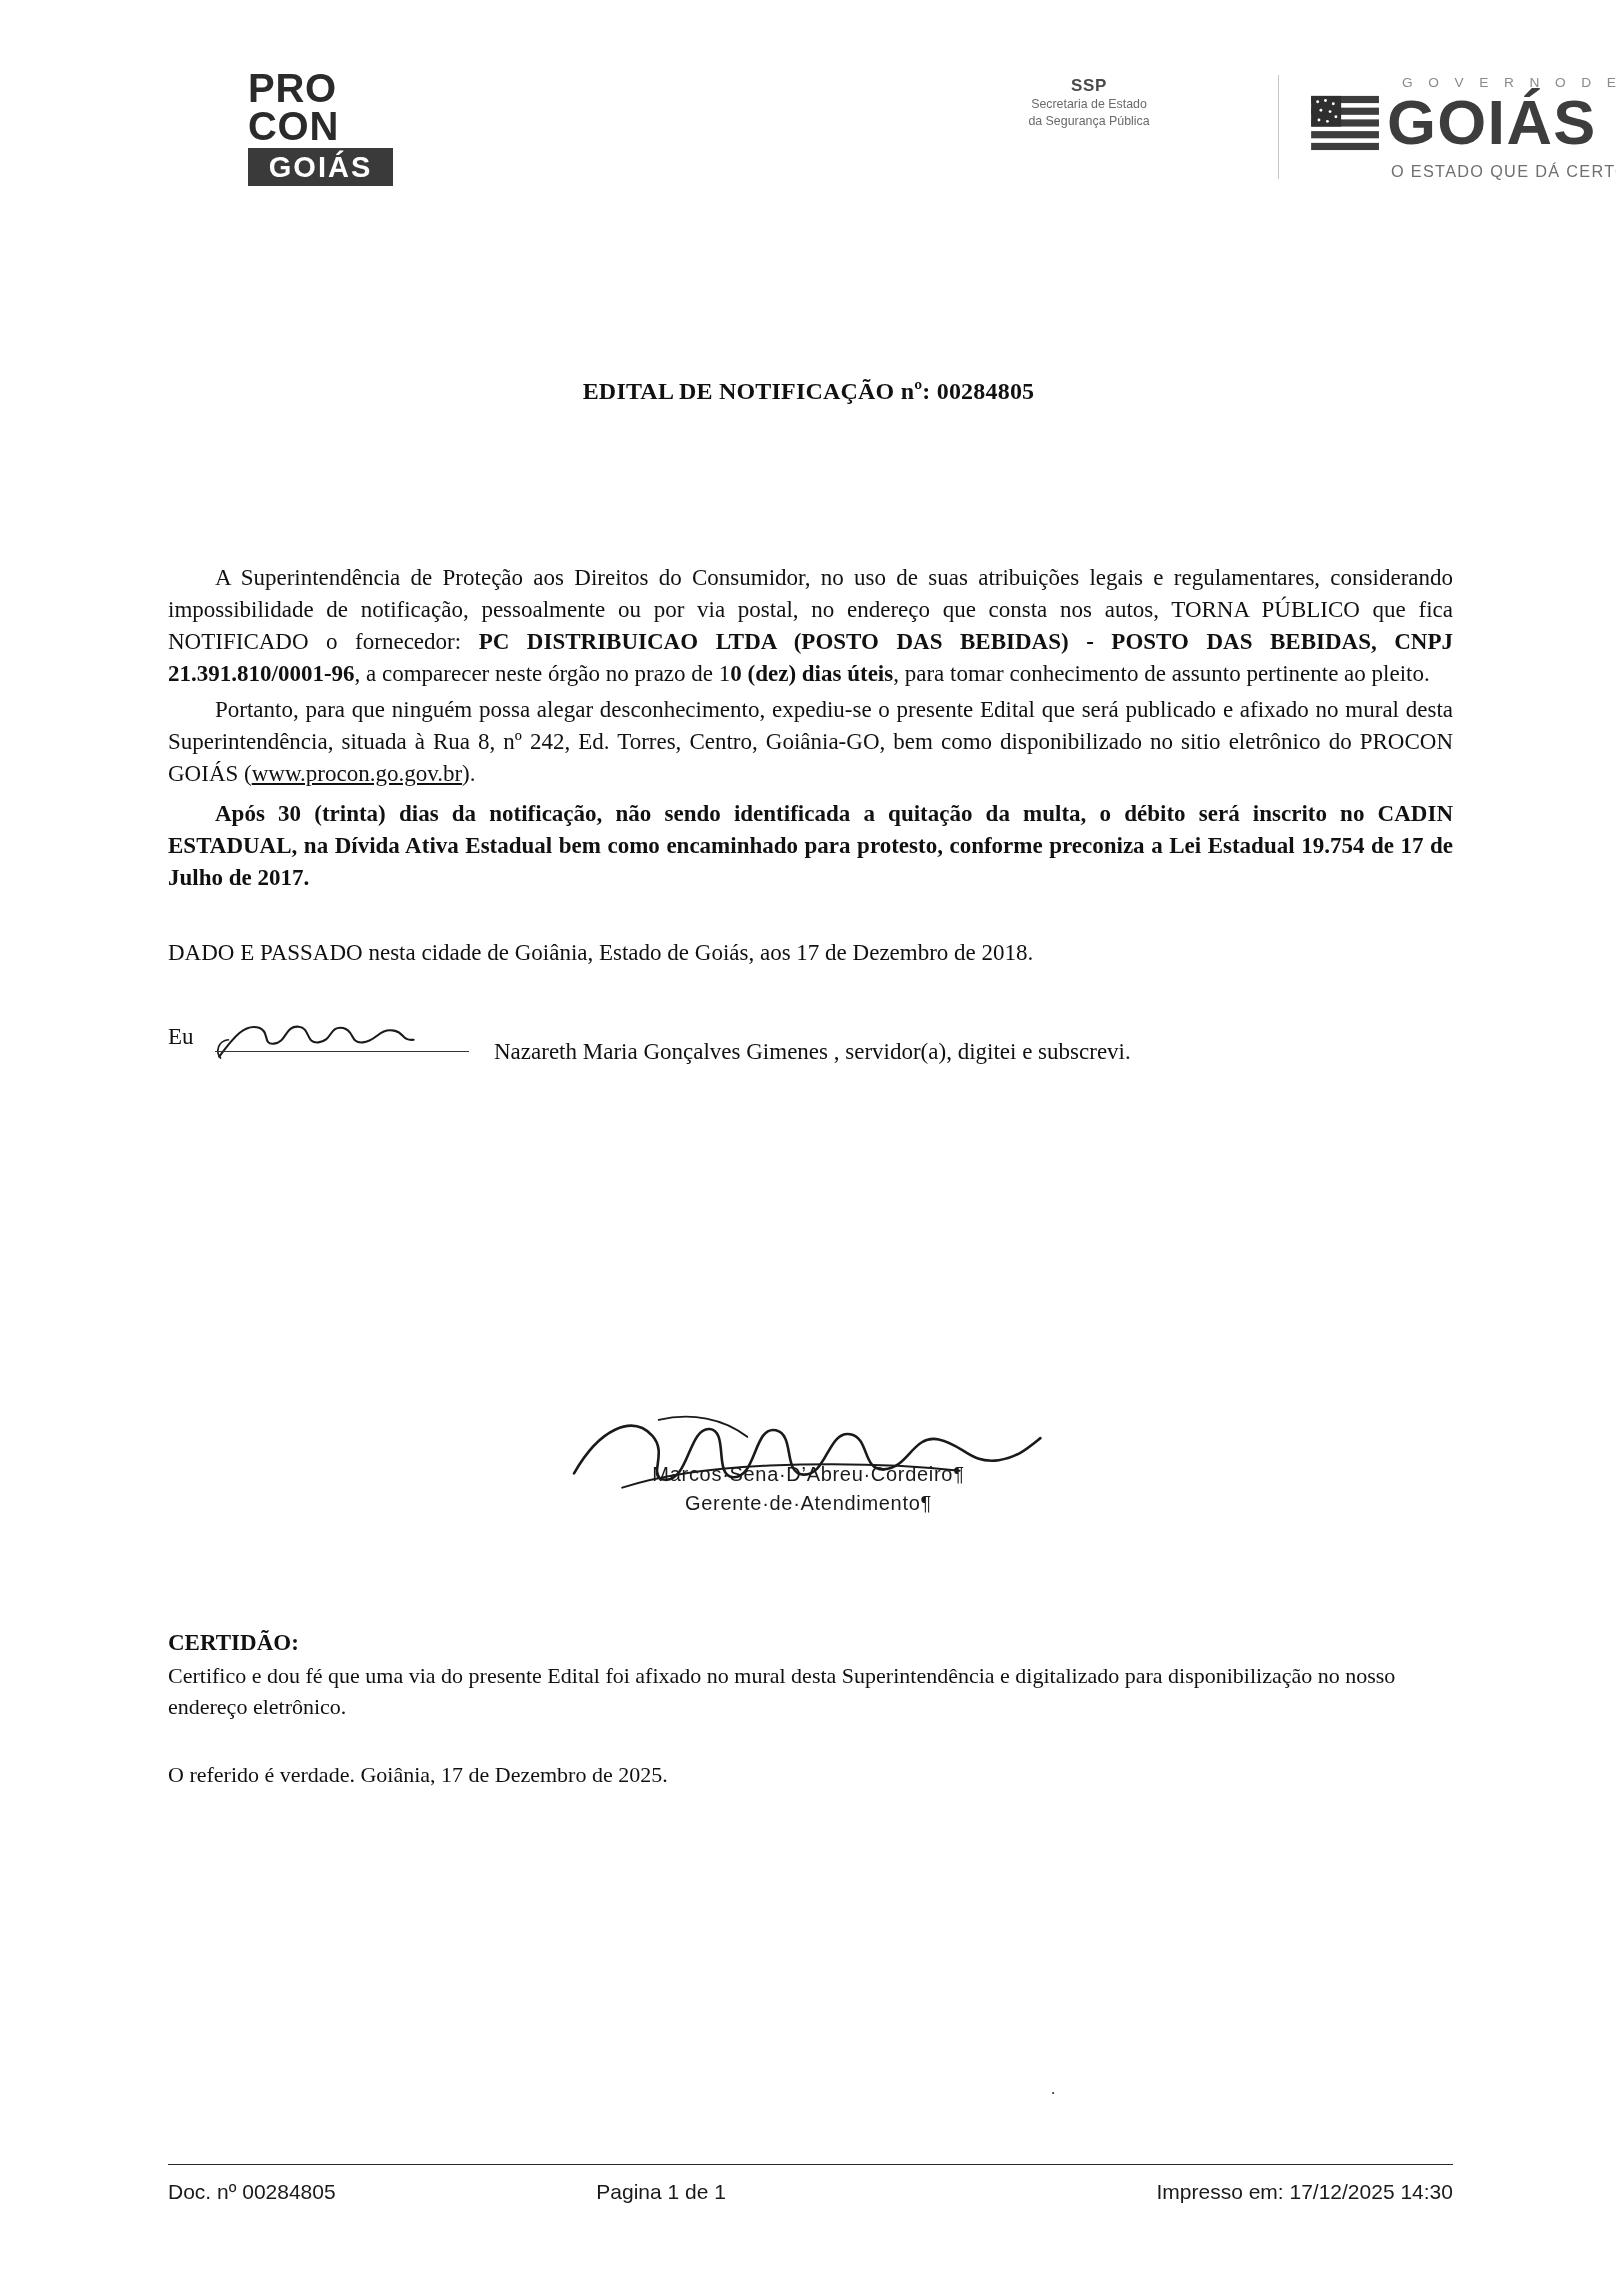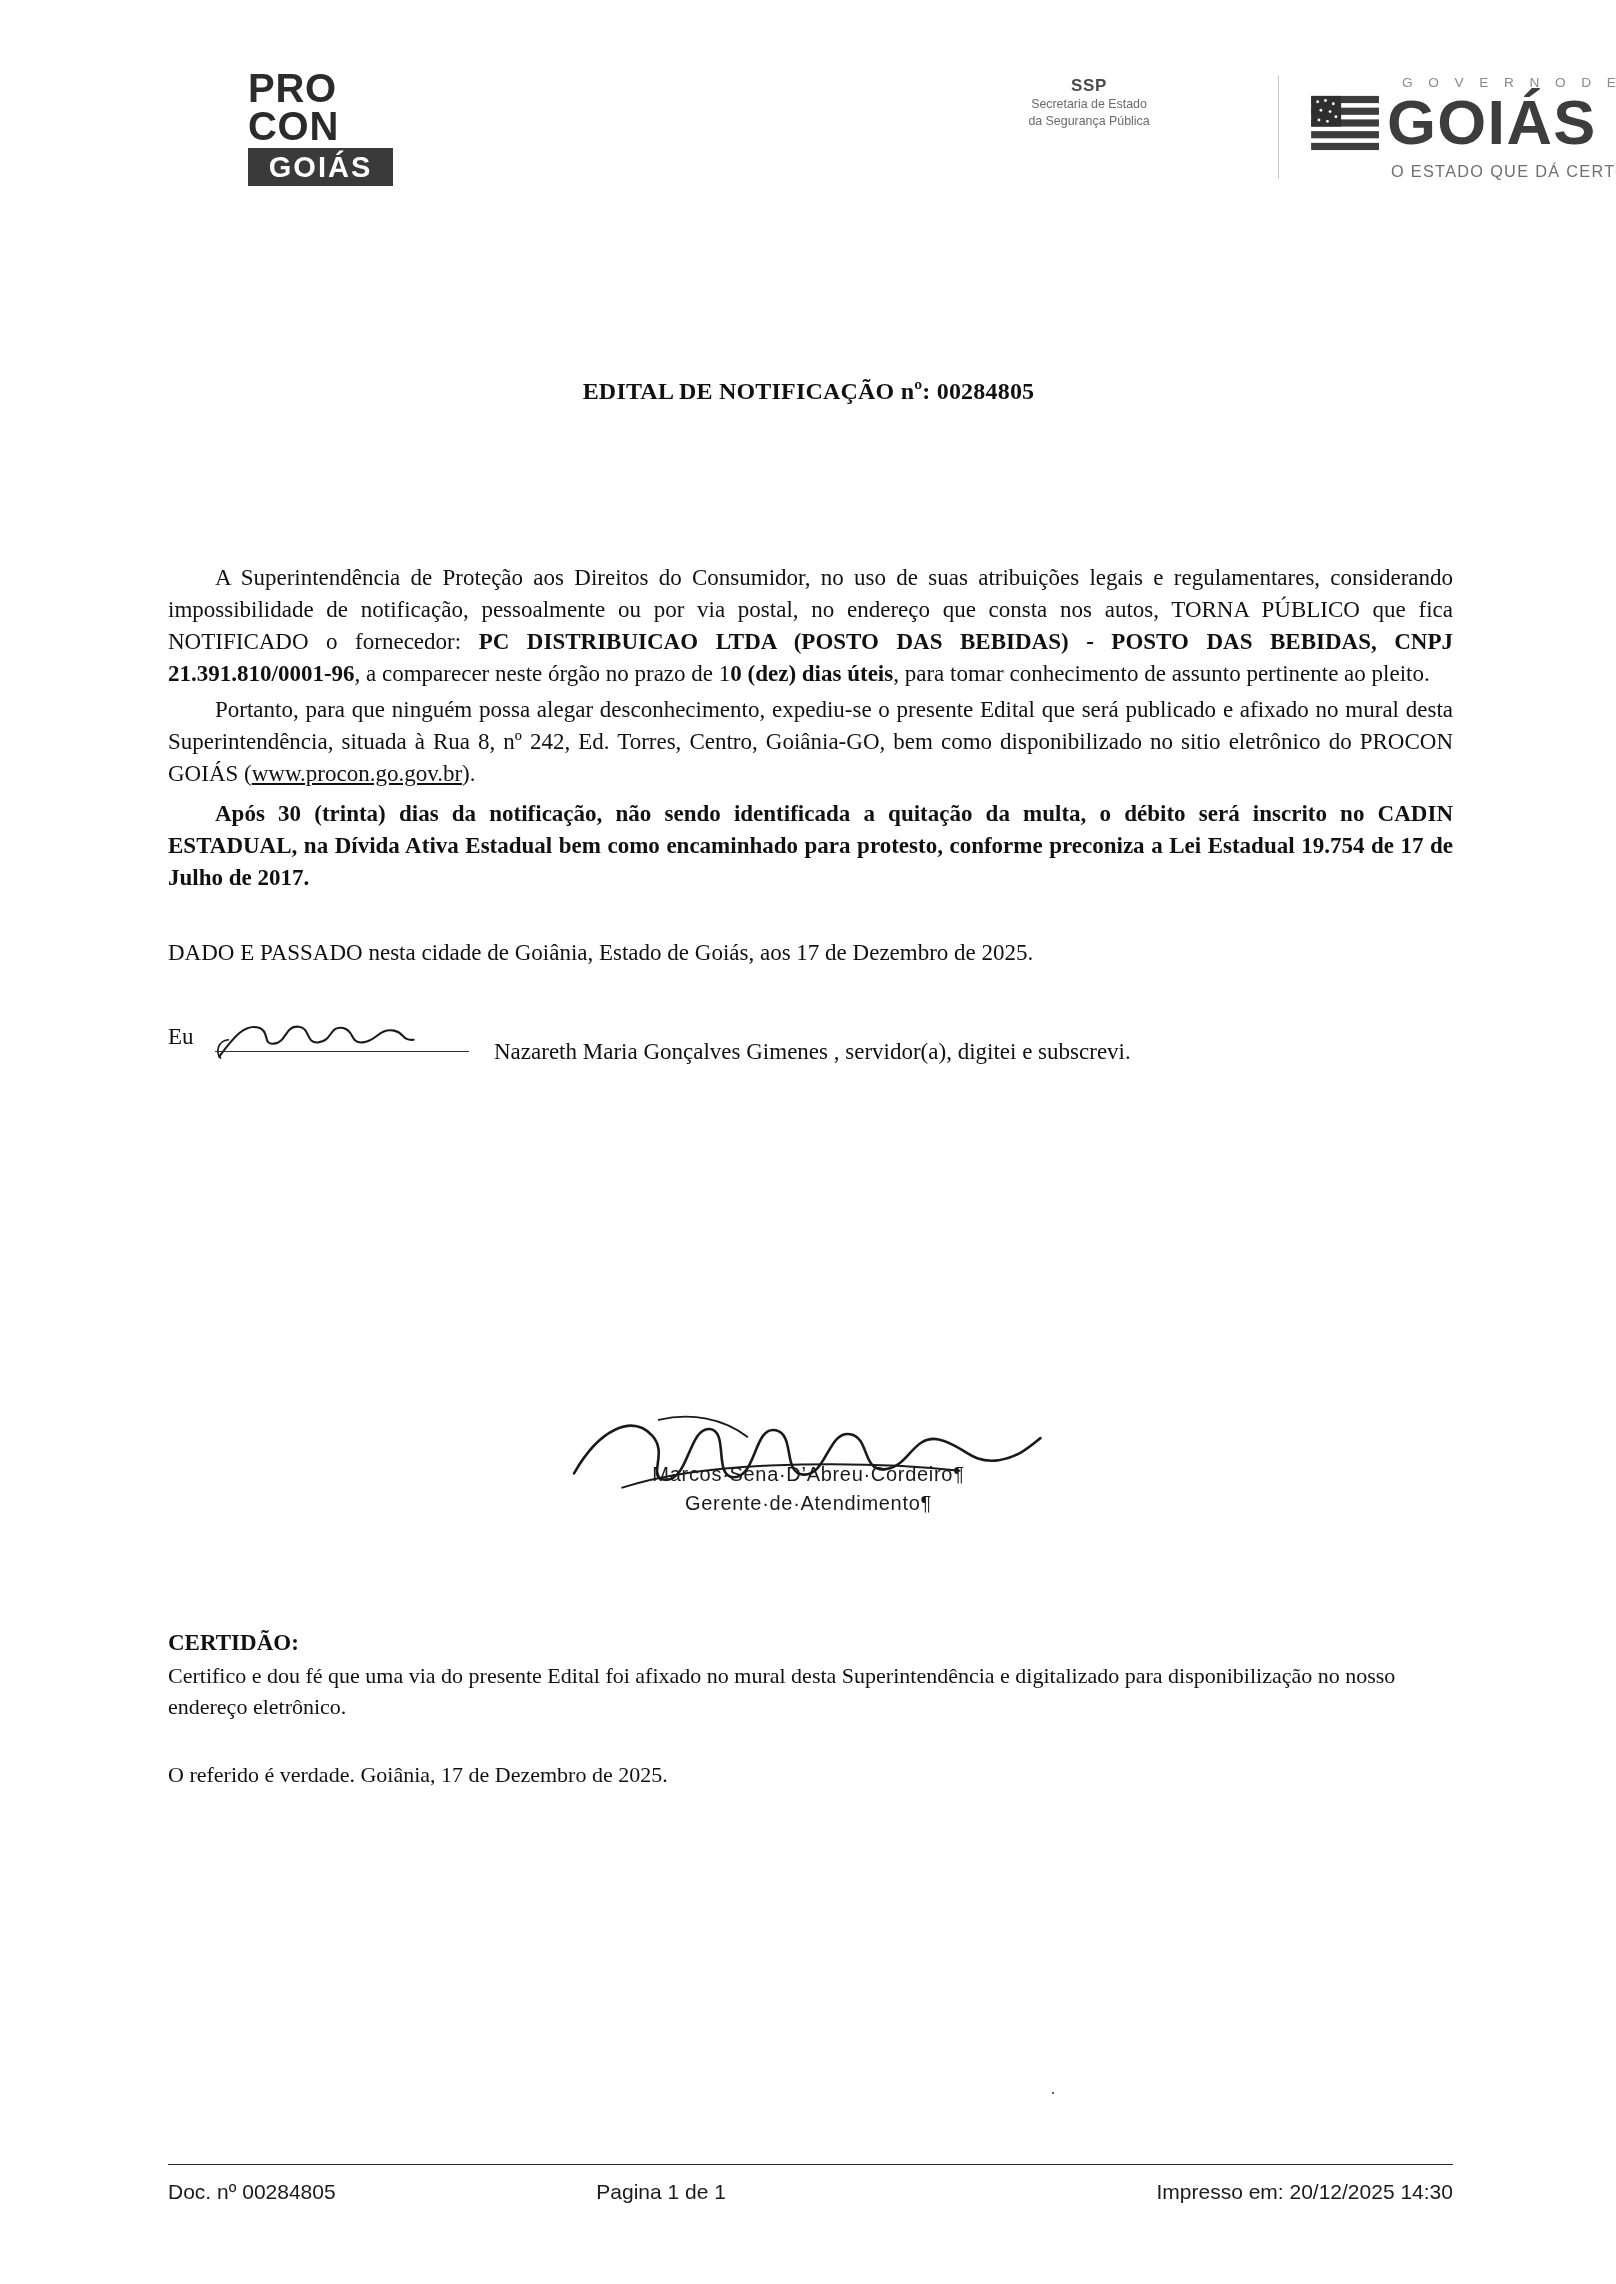--- a/index.html
+++ b/index.html
@@ -356,21 +356,21 @@
     <p class="para indent">
       <span>A Superintendência de Proteção aos Direitos do Consumidor, no uso de suas atribuições legais e regulamentares, considerando impossibilidade de notificação, pessoalmente ou por via postal, no endereço que consta nos autos, TORNA PÚBLICO que fica NOTIFICADO o fornecedor: </span><span class="b">PC DISTRIBUICAO LTDA (POSTO DAS BEBIDAS) - POSTO DAS BEBIDAS, CNPJ 21.391.810/0001-96</span><span>, a comparecer neste órgão no prazo de 1</span><span class="b">0 (dez) dias úteis</span><span>, para tomar conhecimento de assunto pertinente ao pleito.</span>
     </p>
 
     <p class="para indent">
       <span>Portanto, para que ninguém possa alegar desconhecimento, expediu-se o presente Edital que será publicado e afixado no mural desta Superintendência, situada à Rua 8, nº 242, Ed. Torres, Centro, Goiânia-GO, bem como disponibilizado no sitio eletrônico do PROCON GOIÁS (</span><span class="link">www.procon.go.gov.br</span><span>).</span>
     </p>
 
     <p class="bold-block">Após 30 (trinta) dias da notificação, não sendo identificada a quitação da multa,  o débito será inscrito no CADIN ESTADUAL, na  Dívida Ativa Estadual bem como encaminhado para protesto, conforme preconiza a Lei Estadual 19.754 de 17 de Julho de 2017.</p>
 
-    <div class="dado">DADO E PASSADO nesta cidade de Goiânia, Estado de Goiás, aos 17 de Dezembro de 2025.</div>
+    <div class="dado">DADO E PASSADO nesta cidade de Goiânia, Estado de Goiás, aos 17 de Dezembro de 2018.</div>
 
     <div class="eu-line">
       <span class="eu-label">Eu</span>
       <svg class="sig-scribble" viewBox="0 0 400 75">
         <path d="M8 70 C30 40, 48 18, 70 26 C86 32, 74 52, 92 50 C112 48, 108 22, 130 24 C148 26, 140 50, 160 48 C182 46, 176 22, 198 26 C216 30, 208 50, 228 48 C250 46, 252 26, 276 30 C292 33, 288 46, 306 44" fill="none" stroke="#1a1a1a" stroke-width="3.2" stroke-linecap="round"></path>
         <path d="M10 72 C2 62, 6 46, 22 44" fill="none" stroke="#1a1a1a" stroke-width="2.6" stroke-linecap="round"></path>
       </svg>
       <span class="sig-rule"></span>
       <span class="eu-name">Nazareth Maria Gonçalves Gimenes , servidor(a), digitei e subscrevi.</span>
     </div>
@@ -391,17 +391,17 @@
     <p>Certifico e dou fé que uma via do presente Edital foi afixado no mural desta Superintendência e digitalizado para disponibilização  no nosso endereço eletrônico.</p>
     <div class="ref">O referido é verdade. Goiânia, 17 de Dezembro de 2025.</div>
   </div>
 
   <div class="tiny-mark">.</div>
 
   <div class="footer-rule"></div>
   <div class="footer">
     <span class="fl">Doc. nº 00284805</span>
     <span class="fc">Pagina 1 de 1</span>
-    <span class="fr">Impresso em: 20/12/2025 14:30</span>
+    <span class="fr">Impresso em: 17/12/2025 14:30</span>
   </div>
 
 </div>
 
 
 </body></html>

